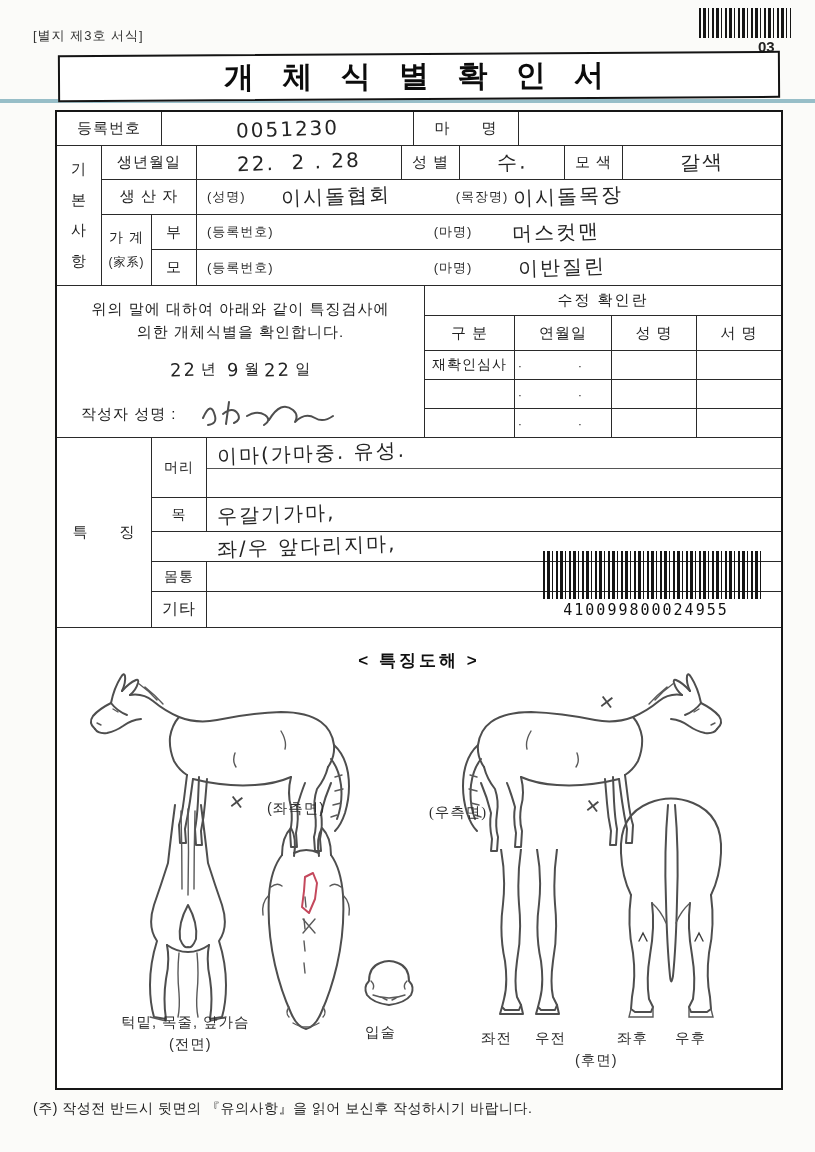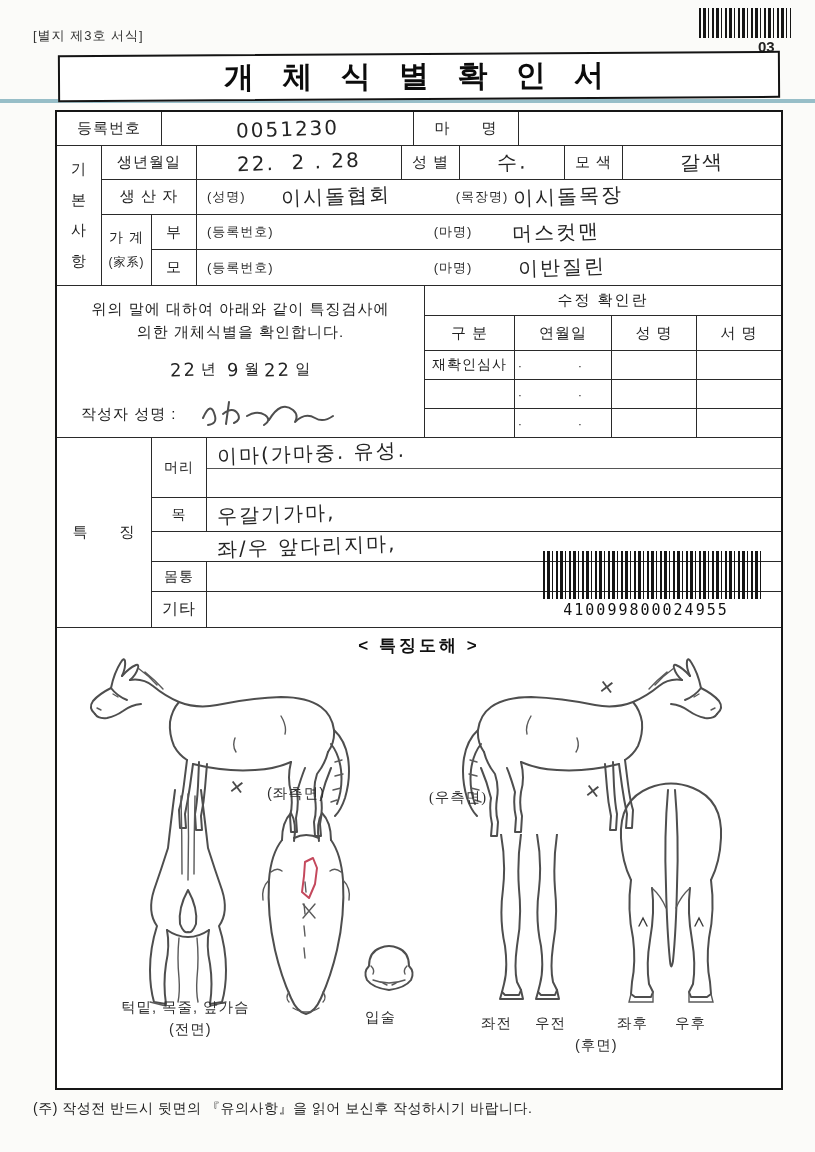--- a/index.html
+++ b/index.html
@@ -35,21 +35,21 @@
   .hw{font-family:"DejaVu Sans",sans-serif;color:#242424;transform:rotate(-2deg);
       font-size:20px;letter-spacing:2px;white-space:pre;}
   .hw.small{font-size:18px;}
   .printed-sm{font-size:13px;color:#2b2b2b;white-space:pre;}
   .dots{letter-spacing:26px;color:#333;font-size:13px;}
   
   .feat-barcode{position:absolute;right:18px;top:113px;width:220px;height:48px;}
   .feat-barcode-num{position:absolute;right:30px;top:163px;width:210px;text-align:center;
       font-family:"DejaVu Sans Mono",monospace;font-size:15px;letter-spacing:2px;color:#111;}
   
-  .diagram{position:relative;flex:1;}
+  .diagram{position:relative;flex:1;margin-top:15px;}
   .diag-title{position:absolute;left:0;top:6px;width:100%;text-align:center;
       font-size:17px;font-weight:bold;letter-spacing:3px;color:#101010;}
   .diag-label{position:absolute;font-size:14.5px;color:#2e2e2e;letter-spacing:1px;white-space:pre;}
   svg.sketch{position:absolute;}
   .stk{fill:none;stroke:#4e4e4e;stroke-width:2;stroke-linecap:round;stroke-linejoin:round;}
   .stk-thin{fill:none;stroke:#5a5a5a;stroke-width:1.4;stroke-linecap:round;}
   .hand-x{position:absolute;font-size:19px;color:#4a4a4a;font-family:"DejaVu Sans",sans-serif;transform:rotate(8deg);}
   .footer-note{left:33px;top:1100px;font-size:14px;color:#222;letter-spacing:.5px;}
   .sig-wrap{display:flex;align-items:center;gap:18px;}
 </style>

